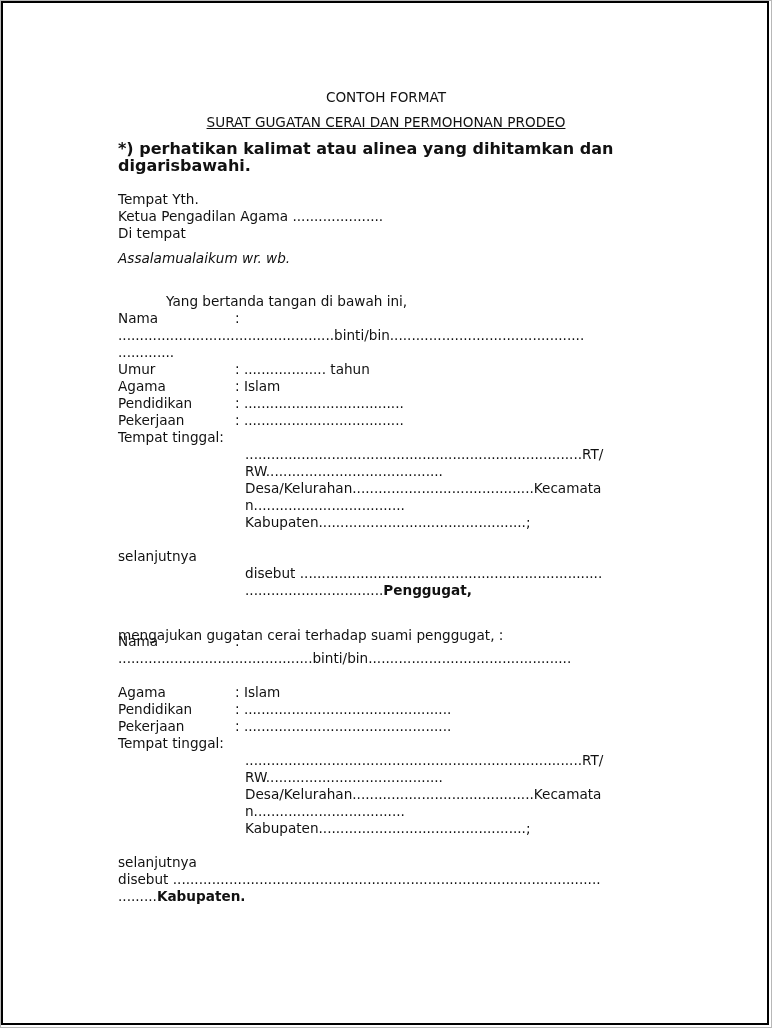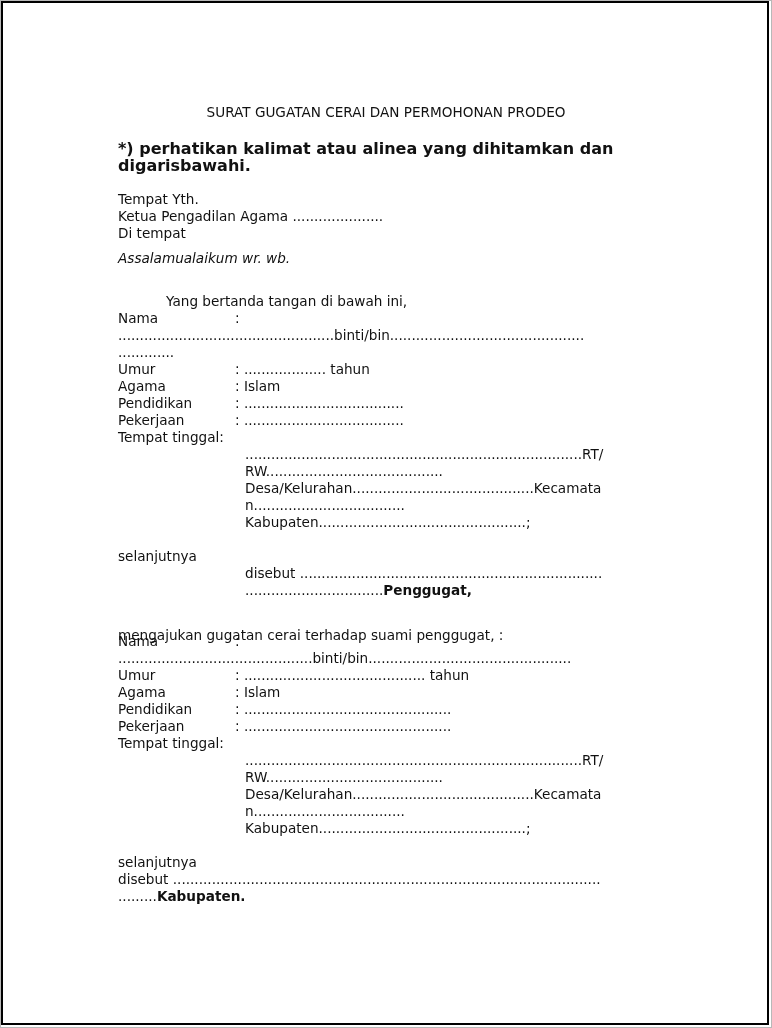--- a/index.html
+++ b/index.html
@@ -27,21 +27,22 @@
     .bold-title { font-size: 16px; }
   </style>
 </head>
 <body>
 
 <div class="outer"></div>
 <div class="page"></div>
 
 <div class="doc">
 
-  <div class="ln c" style="top:104px;">SURAT GUGATAN CERAI DAN PERMOHONAN PRODEO</div>
+  <div class="ln c" style="top:89px;">CONTOH FORMAT</div>
+  <div class="ln c" style="top:114px;text-decoration:underline;">SURAT GUGATAN CERAI DAN PERMOHONAN PRODEO</div>
 
   <div class="ln x0 b bold-title" style="top:140px;">*) perhatikan kalimat atau alinea yang dihitamkan dan</div>
   <div class="ln x0 b bold-title" style="top:157px;">digarisbawahi.</div>
 
   <div class="ln x0" style="top:191px;">Tempat Yth.</div>
   <div class="ln x0" style="top:208px;">Ketua Pengadilan Agama .....................</div>
   <div class="ln x0" style="top:225px;">Di tempat</div>
 
   <div class="ln x0 i" style="top:250px;">Assalamualaikum wr. wb.</div>
 
@@ -62,21 +63,20 @@
   <div class="ln x2" style="top:514px;">Kabupaten................................................;</div>
 
   <div class="ln x0" style="top:548px;">selanjutnya</div>
   <div class="ln x2" style="top:565px;">disebut ......................................................................</div>
   <div class="ln x2" style="top:582px;"><span>................................</span><span class="b">Penggugat,</span></div>
 
   <div class="ln x0" style="top:627px;">mengajukan gugatan cerai terhadap suami penggugat, :</div>
 
   <div class="ln x0" style="top:633px;"><span class="lbl">Nama</span><span>:</span></div>
   <div class="ln x0" style="top:650px;">.............................................binti/bin...............................................</div>
-  <div class="ln x0" style="top:667px;"><span class="lbl">Umur</span><span>: .......................................... tahun</span></div>
   <div class="ln x0" style="top:684px;"><span class="lbl">Agama</span><span>: Islam</span></div>
   <div class="ln x0" style="top:701px;"><span class="lbl">Pendidikan</span><span>: ................................................</span></div>
   <div class="ln x0" style="top:718px;"><span class="lbl">Pekerjaan</span><span>: ................................................</span></div>
   <div class="ln x0" style="top:735px;">Tempat tinggal:</div>
   <div class="ln x2" style="top:752px;">..............................................................................RT/</div>
   <div class="ln x2" style="top:769px;">RW.........................................</div>
   <div class="ln x2" style="top:786px;">Desa/Kelurahan..........................................Kecamata</div>
   <div class="ln x2" style="top:803px;">n...................................</div>
   <div class="ln x2" style="top:820px;">Kabupaten................................................;</div>
 

